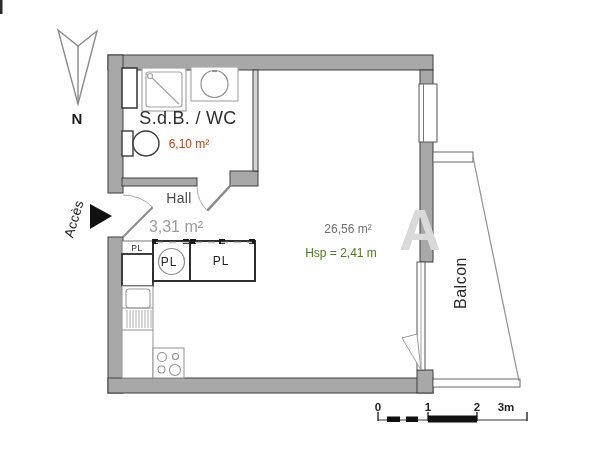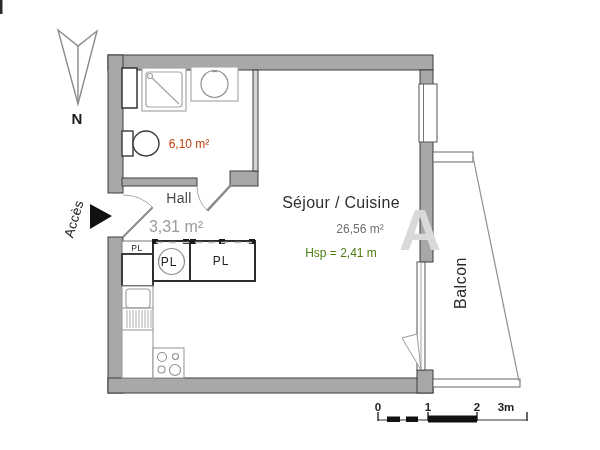--- a/index.html
+++ b/index.html
@@ -152,27 +152,27 @@
       <rect x="406" y="416.5" width="12" height="5.5" fill="#111111"></rect>
       <rect x="428" y="415.5" width="49" height="7" fill="#111111"></rect>
     </g>
   </svg>
 
   <div id="watermark">A</div>
 
   <div class="txt north" style="left:77px;top:118px;">N</div>
   <div class="txt rot-access" style="left:74px;top:219px;">Accès</div>
 
+  <div class="txt room-name" style="left:188px;top:118px;font-size:18px;">S.d.B. / WC</div>
   <div class="txt room-area" style="left:189px;top:144px;">6,10 m²</div>
 
   <div class="txt room-name" style="left:179px;top:198px;font-size:14px;color:#4a4a4a;">Hall</div>
   <div class="txt room-area muted" style="left:176px;top:227px;font-size:16px;">3,31 m²</div>
 
-  <div class="txt room-name" style="left:341px;top:203px;">Séjour / Cuisine</div>
-  <div class="txt room-area" style="left:360px;top:229px;color:#6e6e6e;">26,56 m²</div>
+  <div class="txt room-area" style="left:348px;top:229px;color:#6e6e6e;">26,56 m²</div>
   <div class="txt room-area hsp" style="left:341px;top:253px;">Hsp = 2,41 m</div>
 
   <div class="txt rot-balcony" style="left:461px;top:283px;">Balcon</div>
 
   <div class="txt pl-small" style="left:137px;top:248px;">PL</div>
   <div class="txt pl" style="left:169px;top:262px;">PL</div>
   <div class="txt pl" style="left:221px;top:261px;">PL</div>
 
   <div class="txt scale-label" style="left:378px;top:407px;">0</div>
   <div class="txt scale-label" style="left:428px;top:407px;">1</div>

